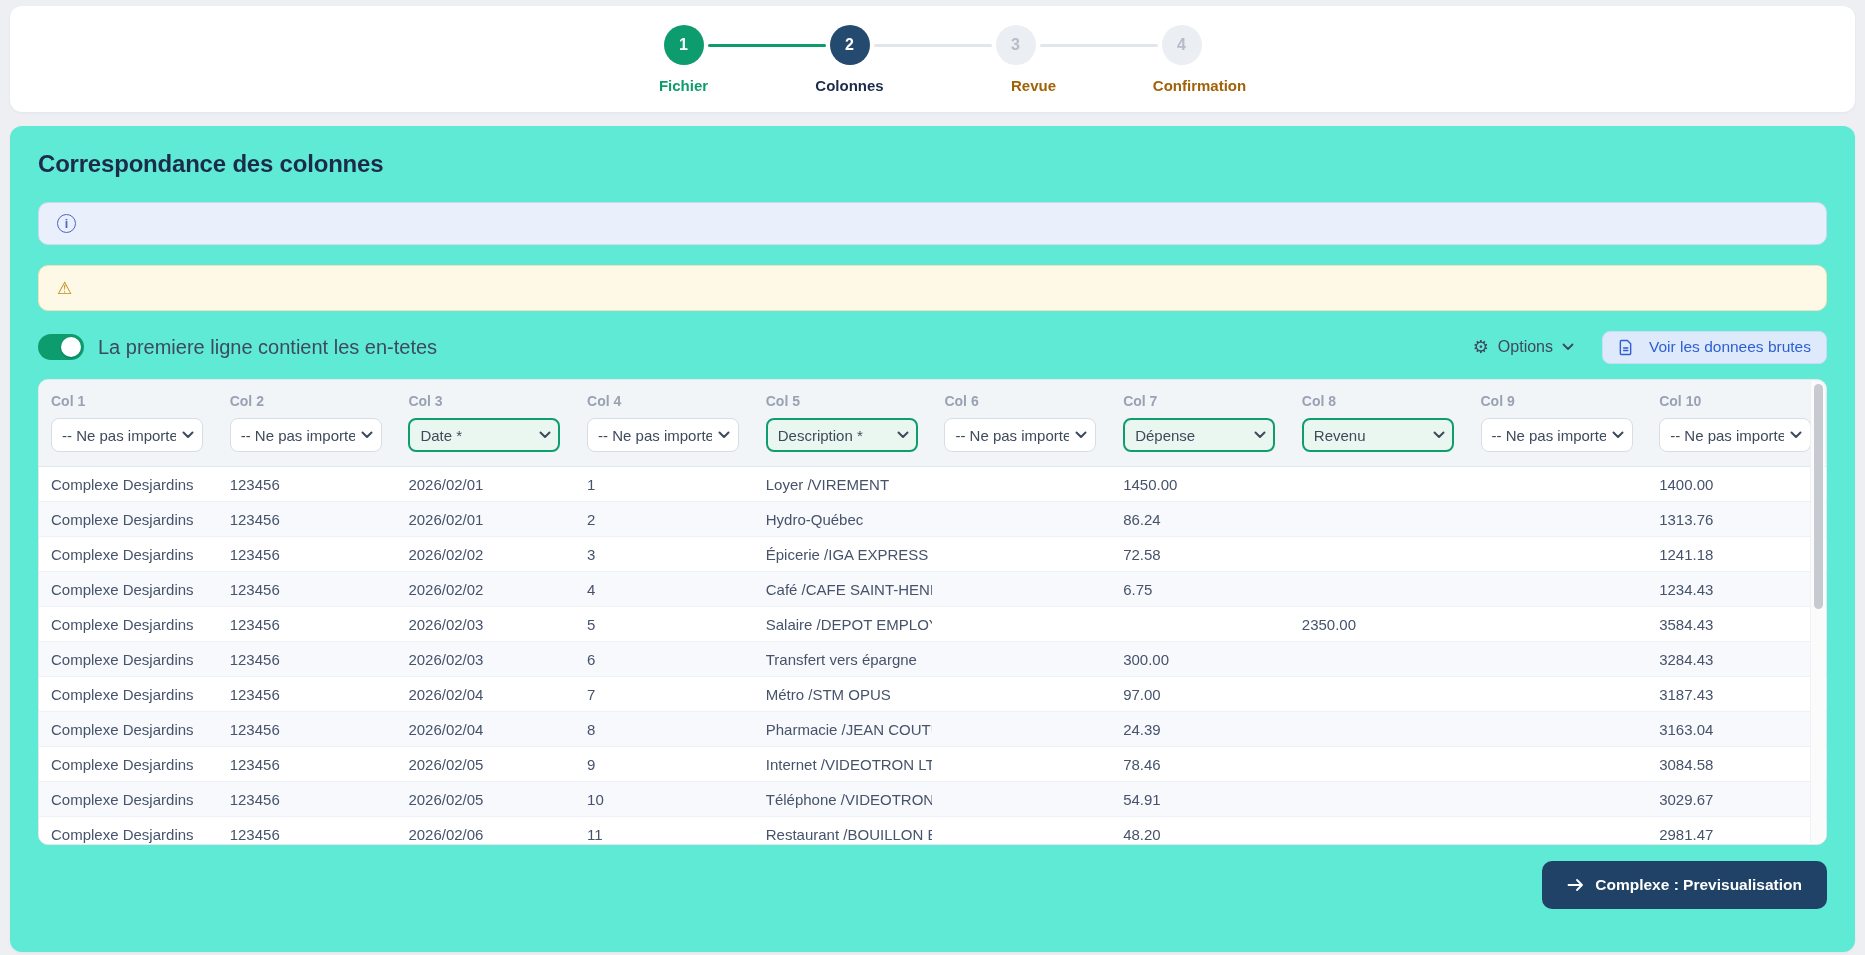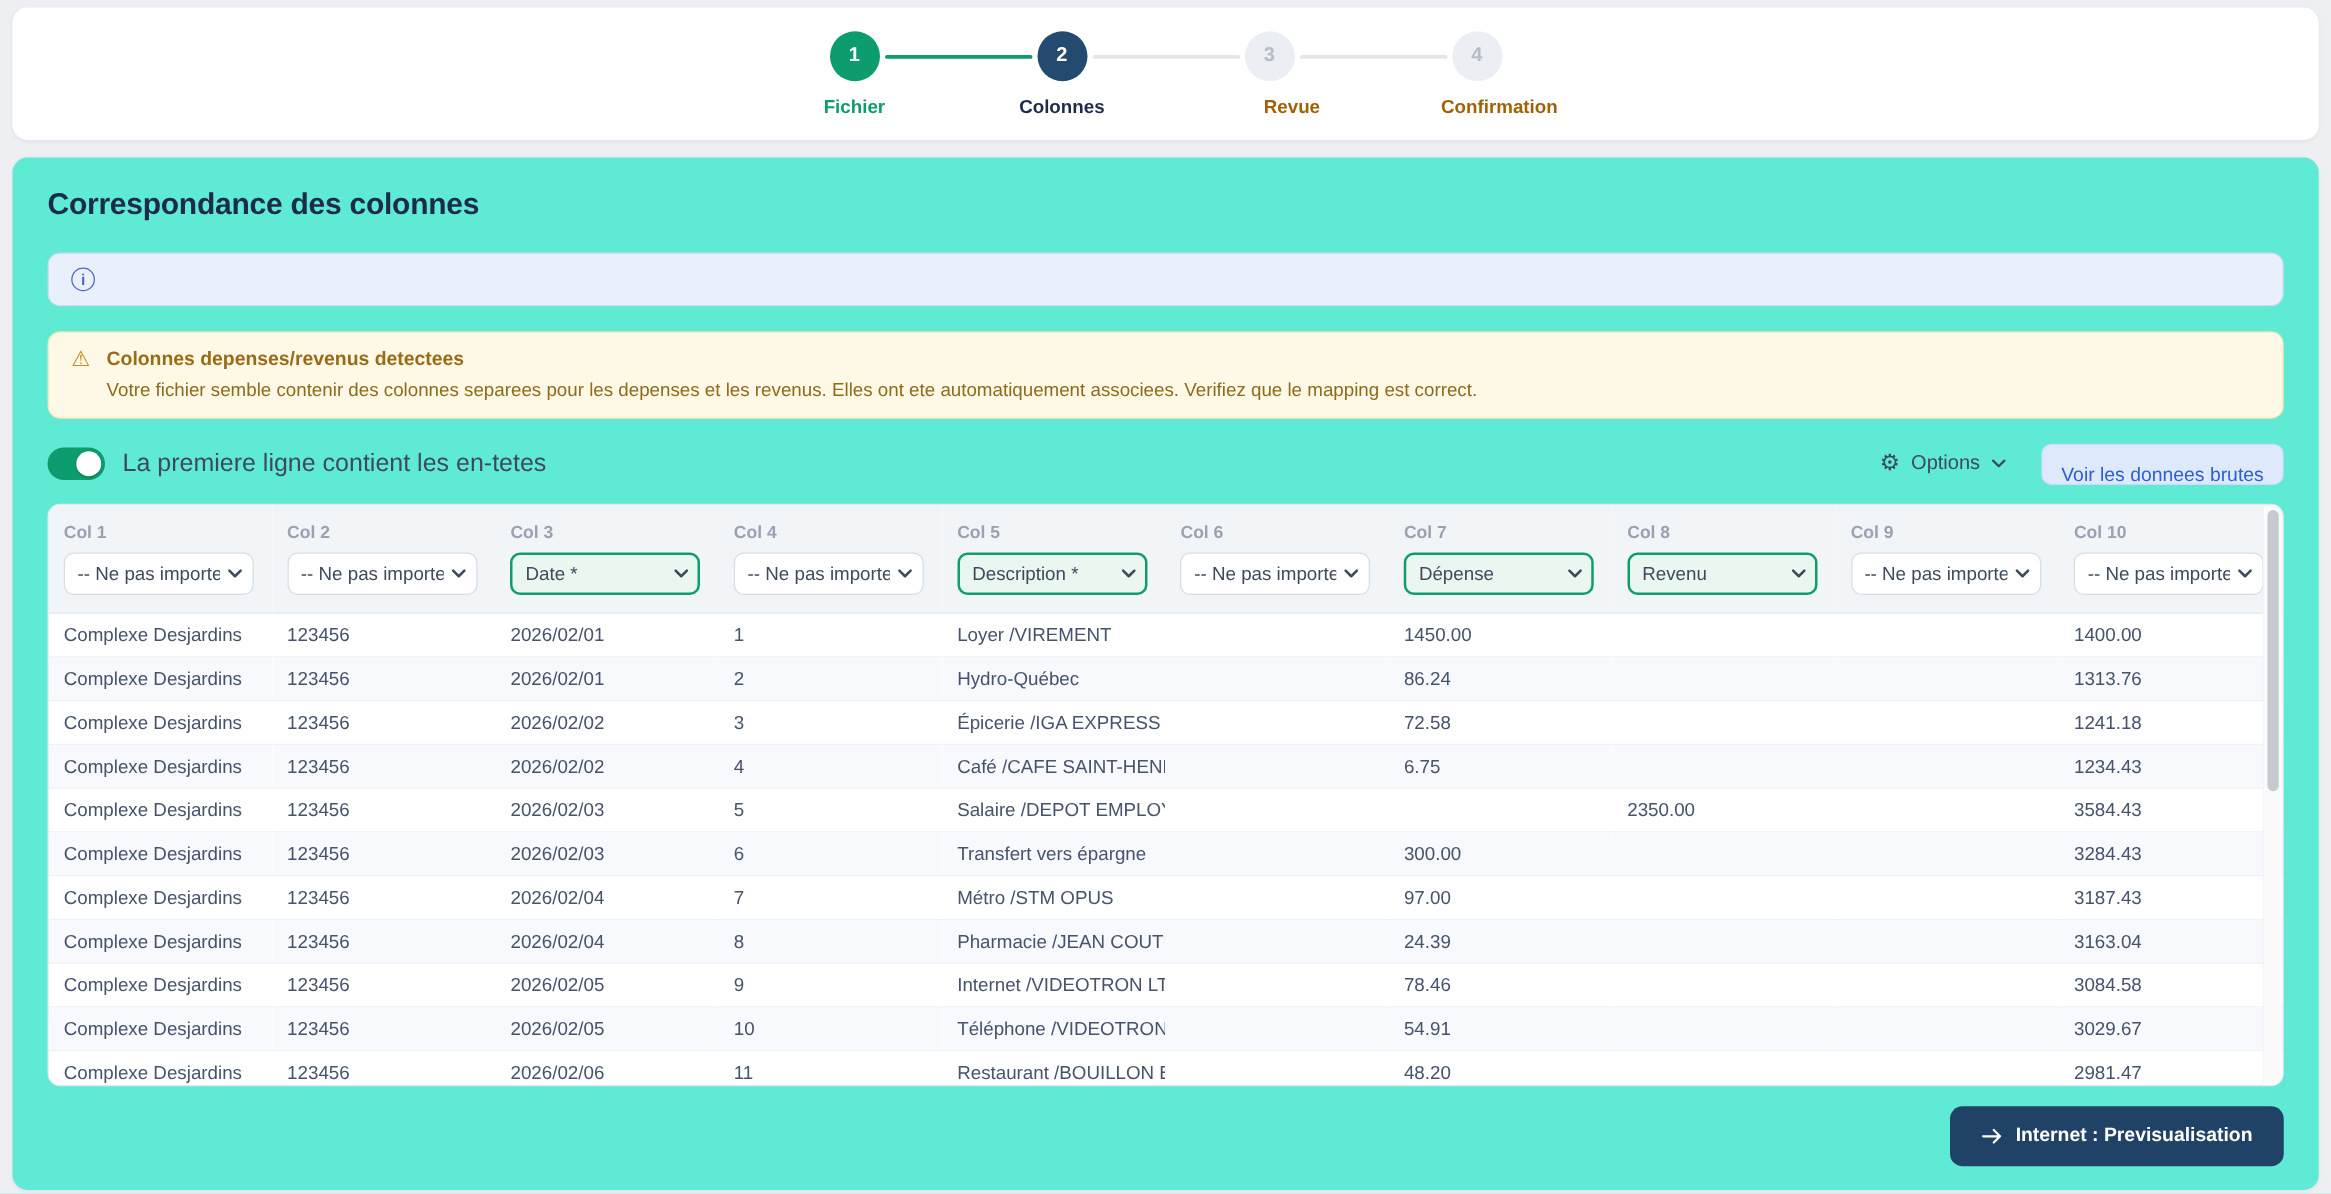--- a/index.html
+++ b/index.html
@@ -77,21 +77,21 @@
   .controls-row{display:flex;align-items:center;justify-content:space-between;margin-bottom:16px;height:32px;}
   .toggle-group{display:flex;align-items:center;gap:14px;}
   .toggle{width:46px;height:26px;border-radius:13px;background:var(--green);position:relative;cursor:pointer;border:none;padding:0;}
   .toggle-knob{position:absolute;top:3px;right:3px;width:20px;height:20px;border-radius:50%;background:#fff;box-shadow:0 1px 2px rgba(0,0,0,.25);}
   .toggle-label{font-size:20px;color:#3E4A5C;}
   .controls-right{display:flex;align-items:center;gap:22px;}
   .options-btn{display:flex;align-items:center;gap:9px;background:none;border:none;font-size:16px;color:#3E4A5C;cursor:pointer;font-family:inherit;}
   .gear{font-size:18px;color:#3E4A5C;}
   .raw-btn{
     display:flex;align-items:center;gap:16px;background:var(--blue-btn-bg);color:var(--blue-btn-text);
-    border:1px solid #CBDCF8;border-radius:8px;height:33px;padding:0 15px;font-size:15.5px;cursor:pointer;font-family:inherit;flex-direction:column;
+    border:1px solid #CBDCF8;border-radius:8px;height:33px;padding:0 15px;font-size:15.5px;cursor:pointer;font-family:inherit;
   }
 
   
   .table-wrap{
     position:relative;border:1px solid var(--border);border-radius:10px;overflow:hidden;height:466px;background:#fff;
   }
   table{width:100%;border-collapse:collapse;table-layout:fixed;}
   thead tr{background:#F2F5F8;}
   th.col-th{padding:13px 12px 14px;text-align:left;border-bottom:1px solid var(--border);}
   .col-label{font-size:14px;font-weight:700;color:var(--muted);margin-bottom:9px;}
@@ -149,24 +149,20 @@
 <div class="main-card">
 
   <h1 class="page-title">Correspondance des colonnes</h1>
 
   <div class="info-banner">
     <span class="info-circle">i</span>
   </div>
 
   <div class="warning-banner">
     <span class="warning-glyph icon">⚠</span>
-    <div>
-      <div class="warning-title">Colonnes depenses/revenus detectees</div>
-      <div class="warning-text">Votre fichier semble contenir des colonnes separees pour les depenses et les revenus. Elles ont ete automatiquement associees. Verifiez que le mapping est correct.</div>
-    </div>
   </div>
 
   <div class="controls-row">
     <div class="toggle-group">
       <button class="toggle" role="switch" aria-checked="true">
         <span class="toggle-knob"></span>
       </button>
       <span class="toggle-label">La premiere ligne contient les en-tetes</span>
     </div>
     <div class="controls-right">
@@ -461,17 +457,17 @@
     <div class="vscroll">
       <div class="vscroll-thumb"></div>
     </div>
   </div>
 
   <div class="footer">
     <button class="btn btn-primary">
       <svg width="17" height="14" viewBox="0 0 17 14" fill="none" stroke="#ffffff" stroke-width="1.8" stroke-linecap="round" stroke-linejoin="round">
         <path d="M1.5 7h13M10 2l5 5-5 5"></path>
       </svg>
-      <span>Internet : Previsualisation</span>
+      <span>Complexe : Previsualisation</span>
     </button>
   </div>
 
 </div>
 
 </body></html>

